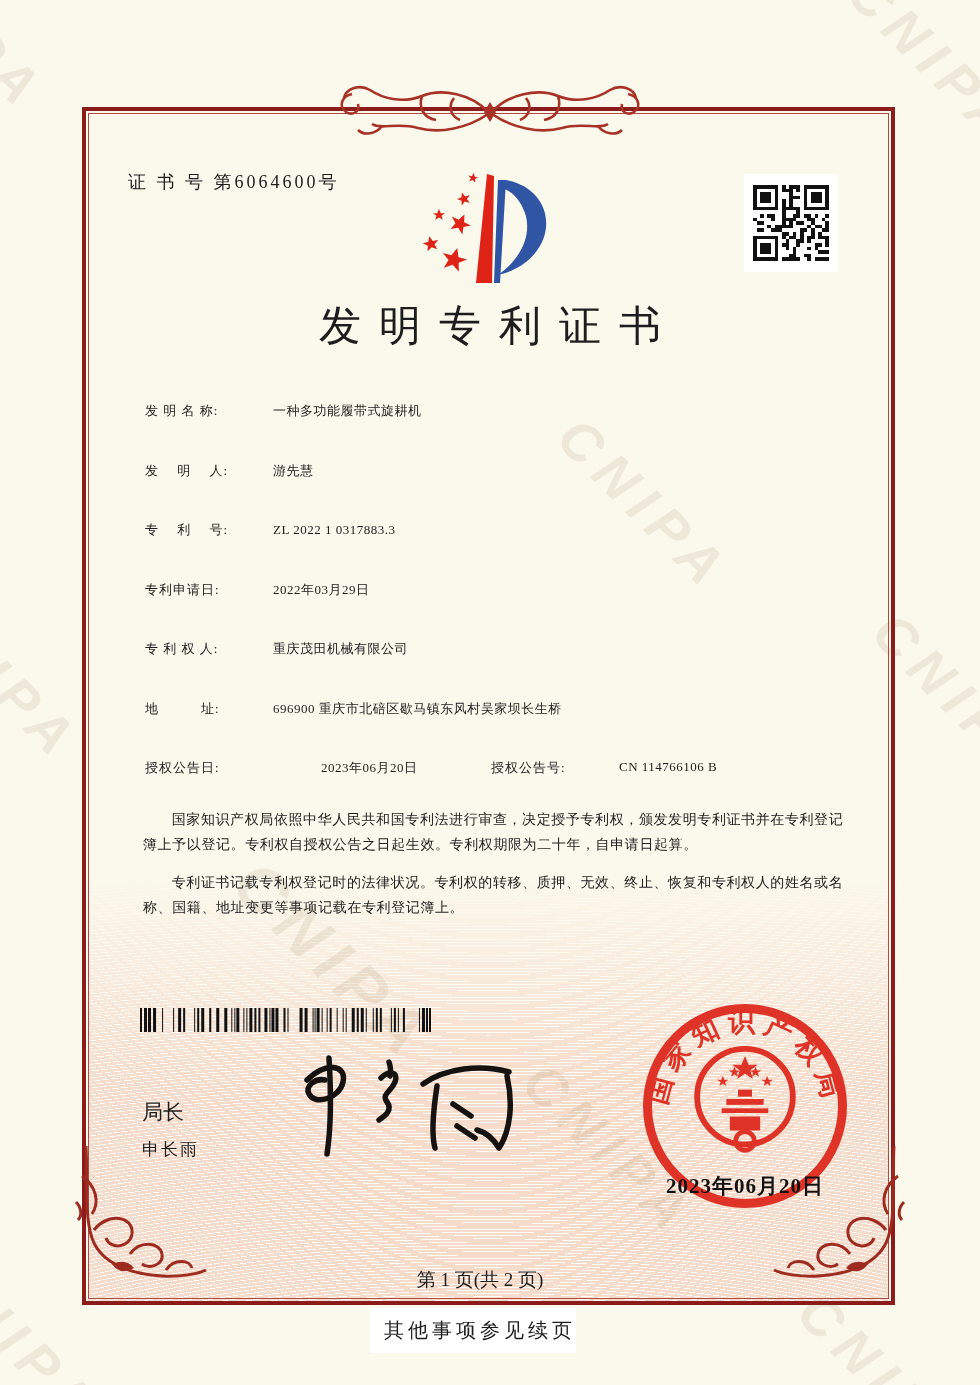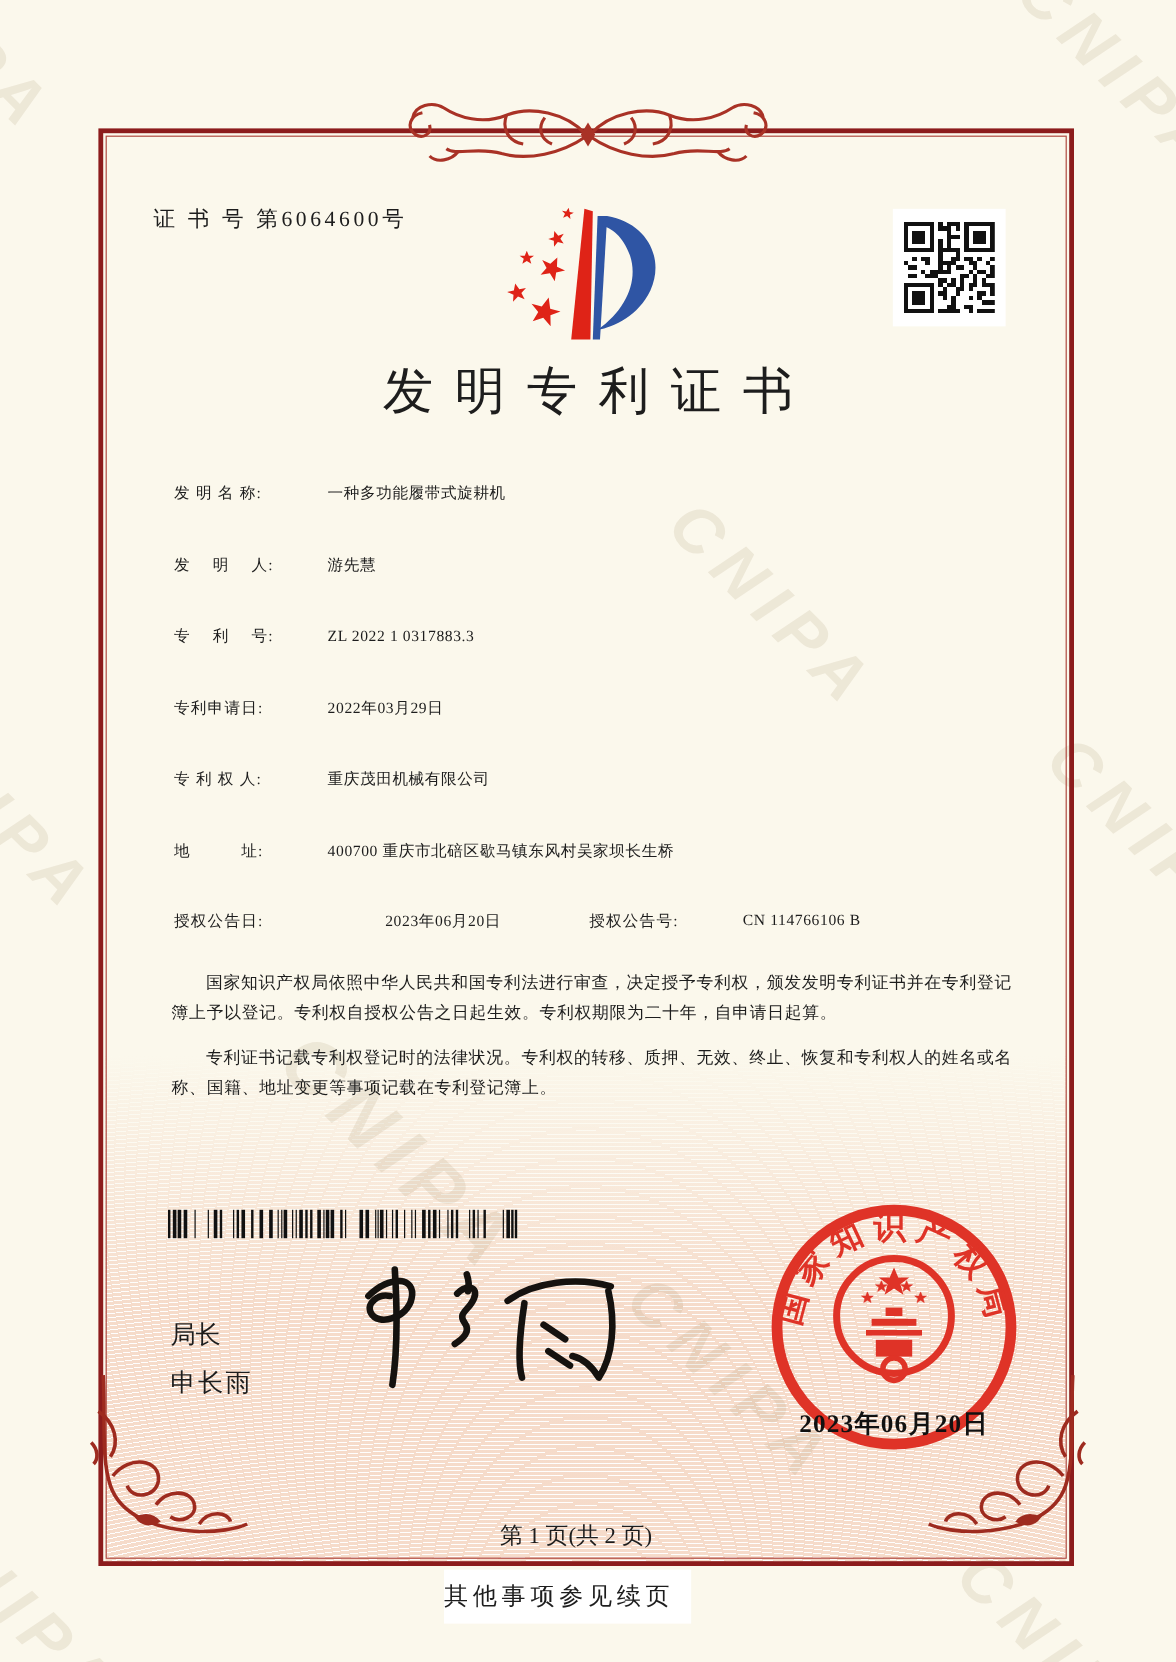--- a/index.html
+++ b/index.html
@@ -44,34 +44,34 @@
   .pair1{display:flex;width:346px;flex:none;gap:48px;}
   .pair2{display:flex;}
 
   .paras{position:absolute;left:143px;top:808px;width:712px;font-size:14px;line-height:1.78;
          letter-spacing:.6px;}
   .paras p{margin:0 0 13px;text-indent:2.05em;}
 
   .barcode{position:absolute;left:140px;top:1008px;}
   .signer-title{position:absolute;left:142px;top:1098px;font-size:21px;
       font-family:"Liberation Sans","DejaVu Sans",sans-serif;}
-  .signer-name{position:absolute;left:142px;top:1138px;font-size:21px;letter-spacing:2px;
+  .signer-name{position:absolute;left:142px;top:1138px;font-size:17px;letter-spacing:2px;
       font-family:"Liberation Sans","DejaVu Sans",sans-serif;}
   .signature{position:absolute;left:285px;top:1050px;}
 
   .seal-ring{position:absolute;left:643px;top:1004px;width:186px;height:186px;
              border:9px solid #df3327;border-radius:50%;}
   .seal-text-svg{position:absolute;left:643px;top:1004px;}
   .seal-emblem{position:absolute;left:686px;top:1036px;}
   .seal-date{position:absolute;left:643px;top:1172px;width:204px;text-align:center;
              font-size:21px;font-weight:bold;letter-spacing:1px;color:#111;}
 
   .page-info{position:absolute;left:0;top:1267px;width:960px;text-align:center;font-size:19px;}
   .note-box{position:absolute;left:370px;top:1308px;width:206px;background:#fff;
-            text-align:left;font-size:20px;letter-spacing:4px;padding:9px 0;}
+            text-align:right;font-size:20px;letter-spacing:4px;padding:9px 0;}
 </style>
 </head>
 <body>
 
 <div class="page">
 
   <div class="bg-waves"></div>
   <div class="bg-fade"></div>
 
   <div class="wm" style="left:-95px;top:-75px;">CNIPA</div>
@@ -298,21 +298,21 @@
       <div class="frow">
         <span class="flabel">专利申请日:</span>
         <span class="fvalue">2022年03月29日</span>
       </div>
       <div class="frow">
         <span class="flabel">专 利 权 人:</span>
         <span class="fvalue">重庆茂田机械有限公司</span>
       </div>
       <div class="frow">
         <span class="flabel">地　　　址:</span>
-        <span class="fvalue">400700 重庆市北碚区歇马镇东风村吴家坝长生桥</span>
+        <span class="fvalue">696900 重庆市北碚区歇马镇东风村吴家坝长生桥</span>
       </div>
       <div class="frow">
         <span class="pair1">
           <span class="flabel">授权公告日:</span>
           <span class="fvalue">2023年06月20日</span>
         </span>
         <span class="pair2">
           <span class="flabel">授权公告号:</span>
           <span class="fvalue">CN 114766106 B</span>
         </span>

